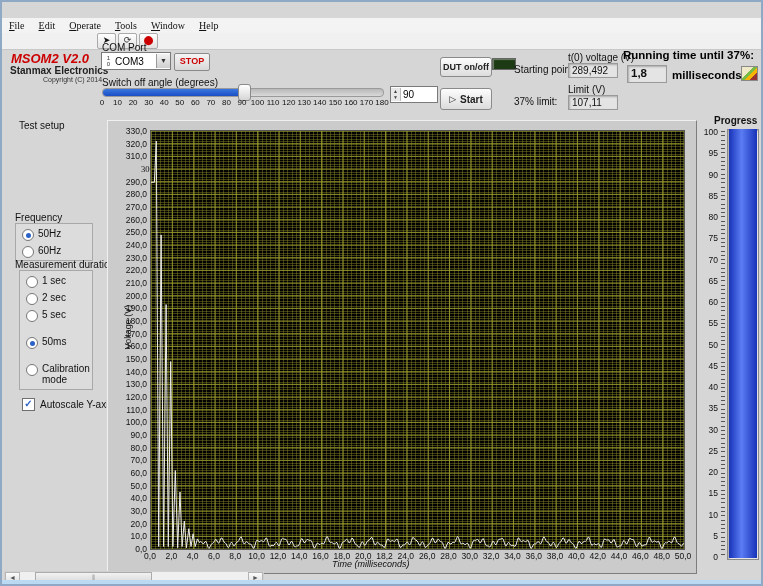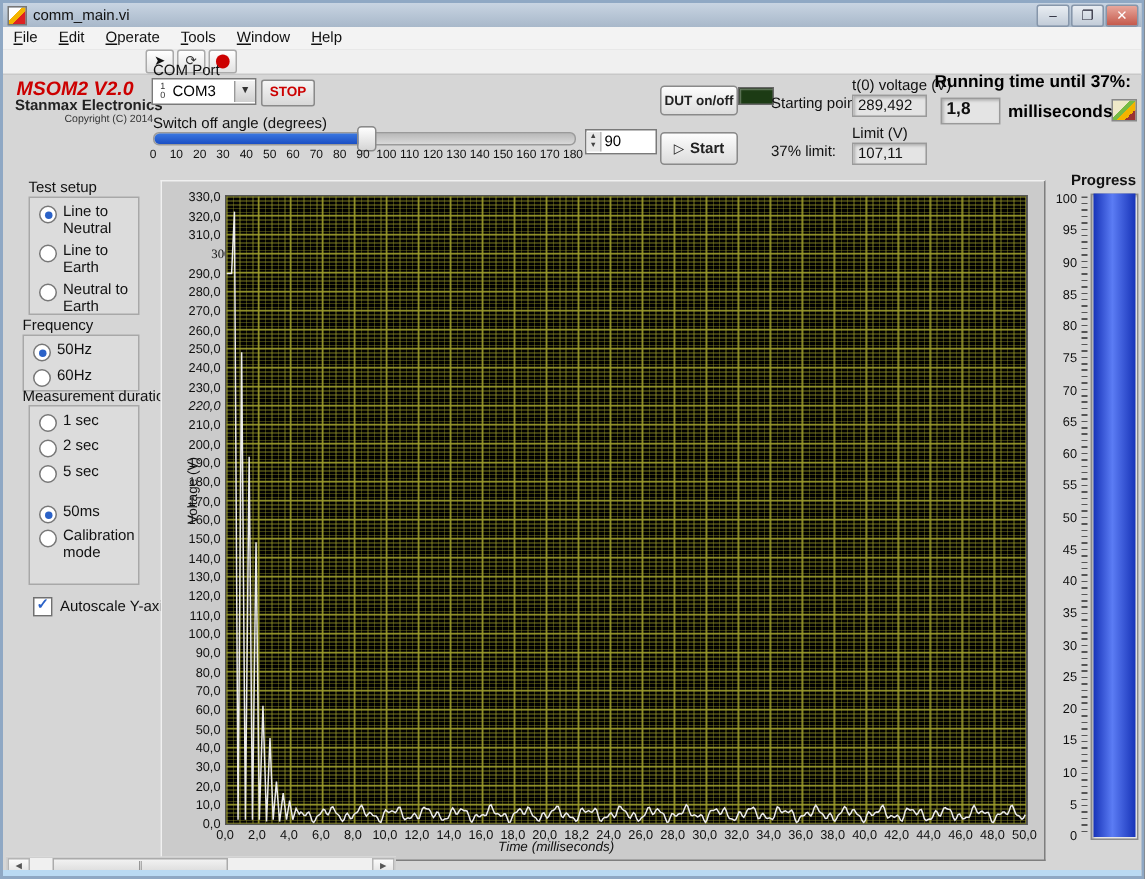--- a/index.html
+++ b/index.html
@@ -9,21 +9,21 @@
   .titlebar{position:absolute;left:0;top:0;right:0;height:16px;
     background:linear-gradient(#c8d4e2,#a8b8ca);display:flex;align-items:center;
     font-size:10px;color:#111;padding-left:3px;}
   .titlebar .appicon{width:11px;height:11px;margin-right:4px;
     background:linear-gradient(135deg,#fff 40%,#f4b400 40% 60%,#d22 60%);border:1px solid #777;}
   .winbtns{position:absolute;right:2px;top:1px;display:flex;gap:1px;}
   .winbtn{width:20px;height:13px;font-size:9px;line-height:12px;text-align:center;
     background:linear-gradient(#e9edf2,#c2ccd8);border:1px solid #8696aa;border-radius:2px;color:#223;}
   .winbtn.close{background:linear-gradient(#e8a79c,#c4584a);color:#fff;}
   .menubar{position:absolute;left:0;top:16px;right:0;height:15px;background:#f3f3f3;
-    border-bottom:1px solid #d0d0d0;display:flex;align-items:center;font-size:10px;color:#111;}
+    border-bottom:1px solid #d0d0d0;display:flex;align-items:center;font-size:10px;color:#111;font-family:Liberation Serif, serif;}
   .menubar .mitem{padding:1px 7px;}
   .toolbar{position:absolute;left:0;top:31px;right:0;height:16px;background:#f0f0f0;
     border-bottom:1px solid #c8c8c8;display:flex;align-items:center;}
   .tbtn{width:17px;height:14px;margin-right:2px;border:1px solid #aaa;background:linear-gradient(#fff,#e2e2e2);
     font-size:9px;line-height:13px;text-align:center;border-radius:2px;}
   .tbtn.run{color:#111;}
   .tbtn.cont{color:#333;}
   .tbtn.abort{color:#c00;}
   .vi-icon{position:absolute;right:3px;top:1px;width:15px;height:13px;border:1px solid #888;
     background:linear-gradient(135deg,#efe9c8 0 40%,#7b4 40% 55%,#f4b400 55% 75%,#933 75%);}
@@ -96,29 +96,20 @@
     border:1px solid #b5b5b5;font-size:7px;line-height:10px;text-align:center;color:#555;}
   .hs-thumb{position:absolute;left:30px;top:0;width:115px;height:11px;background:linear-gradient(#f2f2f2,#d5d5d5);
     border:1px solid #ababab;font-size:7px;line-height:10px;text-align:center;color:#888;}
   .bottom-strip{position:absolute;left:0;right:0;bottom:0;height:4px;background:#badaf3;}
 </style>
 </head>
 <body>
 
 <div id="app">
 
-  <div class="titlebar">
-    <span class="appicon"></span>
-    <span>comm_main.vi</span>
-    <span class="winbtns">
-      <span class="winbtn">–</span>
-      <span class="winbtn">❐</span>
-      <span class="winbtn close">✕</span>
-    </span>
-  </div>
 
   <div class="menubar" id="menubar">
       <span class="mitem"><u>F</u>ile</span>
       <span class="mitem"><u>E</u>dit</span>
       <span class="mitem"><u>O</u>perate</span>
       <span class="mitem"><u>T</u>ools</span>
       <span class="mitem"><u>W</u>indow</span>
       <span class="mitem"><u>H</u>elp</span>
     </div>
 
@@ -189,40 +180,20 @@
   <div class="lbl" style="left:566px;top:50px">t(0) voltage (V)</div>
   <div class="field" style="left:566px;top:61px;width:50px;height:15px">289,492</div>
   <div class="lbl" style="left:512px;top:94px">37% limit:</div>
   <div class="lbl" style="left:566px;top:82px">Limit (V)</div>
   <div class="field" style="left:566px;top:93px;width:50px;height:15px">107,11</div>
   <div class="run-title">Running time until 37%:</div>
   <div class="field" style="left:625px;top:63px;width:40px;height:18px;font-size:11.5px;font-weight:bold">1,8</div>
   <div class="run-unit">milliseconds</div>
 
   <div class="lbl" style="left:17px;top:118px">Test setup</div>
-  <div class="groupbox" id="group-test" style="left:17px;top:129px;width:72px;height:77px">
-      <div class="radio-row">
-        <span class="radio">
-          <span class="dot"></span>
-        </span>
-        <span>Line to Neutral</span>
-      </div>
-      <div class="radio-row">
-        <span class="radio"></span>
-        <span>Line to Earth</span>
-      </div>
-      <div class="radio-row">
-        <span class="radio"></span>
-        <span>Neutral to Earth</span>
-      </div>
-      <div class="radio-row" style="margin-top: 14px;">
-        <span class="radio"></span>
-        <span>Calibration RC</span>
-      </div>
-    </div>
   <div class="lbl" style="left:13px;top:210px">Frequency</div>
   <div class="groupbox" id="group-freq" style="left:13px;top:221px;width:76px;height:36px">
       <div class="radio-row">
         <span class="radio">
           <span class="dot"></span>
         </span>
         <span>50Hz</span>
       </div>
       <div class="radio-row">
         <span class="radio"></span>
@@ -242,21 +213,21 @@
       <div class="radio-row">
         <span class="radio"></span>
         <span>5 sec</span>
       </div>
       <div class="radio-row" style="margin-top: 14px;">
         <span class="radio">
           <span class="dot"></span>
         </span>
         <span>50ms</span>
       </div>
-      <div class="radio-row" style="margin-top: 3px;">
+      <div class="radio-row" style="margin-top: 14px;">
         <span class="radio"></span>
         <span>Calibration mode</span>
       </div>
     </div>
 
   <div class="checkbox">
     <span class="box">✓</span>
     <span>Autoscale Y-axis</span>
   </div>
 
@@ -268,21 +239,21 @@
       <div class="ytick" style="left: 117px; top: 136.667px;">320,0</div>
       <div class="ytick" style="left: 117px; top: 149.333px;">310,0</div>
       <div class="ytick" style="left: 130px; top: 162px; font-family: Liberation Serif, serif;">300,0</div>
       <div class="ytick" style="left: 117px; top: 174.667px;">290,0</div>
       <div class="ytick" style="left: 117px; top: 187.333px;">280,0</div>
       <div class="ytick" style="left: 117px; top: 200px;">270,0</div>
       <div class="ytick" style="left: 117px; top: 212.667px;">260,0</div>
       <div class="ytick" style="left: 117px; top: 225.333px;">250,0</div>
       <div class="ytick" style="left: 117px; top: 238px;">240,0</div>
       <div class="ytick" style="left: 117px; top: 250.667px;">230,0</div>
-      <div class="ytick" style="left: 117px; top: 263.333px; font-style: italic;">220,0</div>
+      <div class="ytick" style="left: 117px; top: 263.333px;">220,0</div>
       <div class="ytick" style="left: 117px; top: 276px;">210,0</div>
       <div class="ytick" style="left: 117px; top: 288.667px;">200,0</div>
       <div class="ytick" style="left: 117px; top: 301.333px;">190,0</div>
       <div class="ytick" style="left: 117px; top: 314px;">180,0</div>
       <div class="ytick" style="left: 117px; top: 326.667px;">170,0</div>
       <div class="ytick" style="left: 117px; top: 339.333px;">160,0</div>
       <div class="ytick" style="left: 117px; top: 352px;">150,0</div>
       <div class="ytick" style="left: 117px; top: 364.667px;">140,0</div>
       <div class="ytick" style="left: 117px; top: 377.333px;">130,0</div>
       <div class="ytick" style="left: 117px; top: 390px;">120,0</div>

